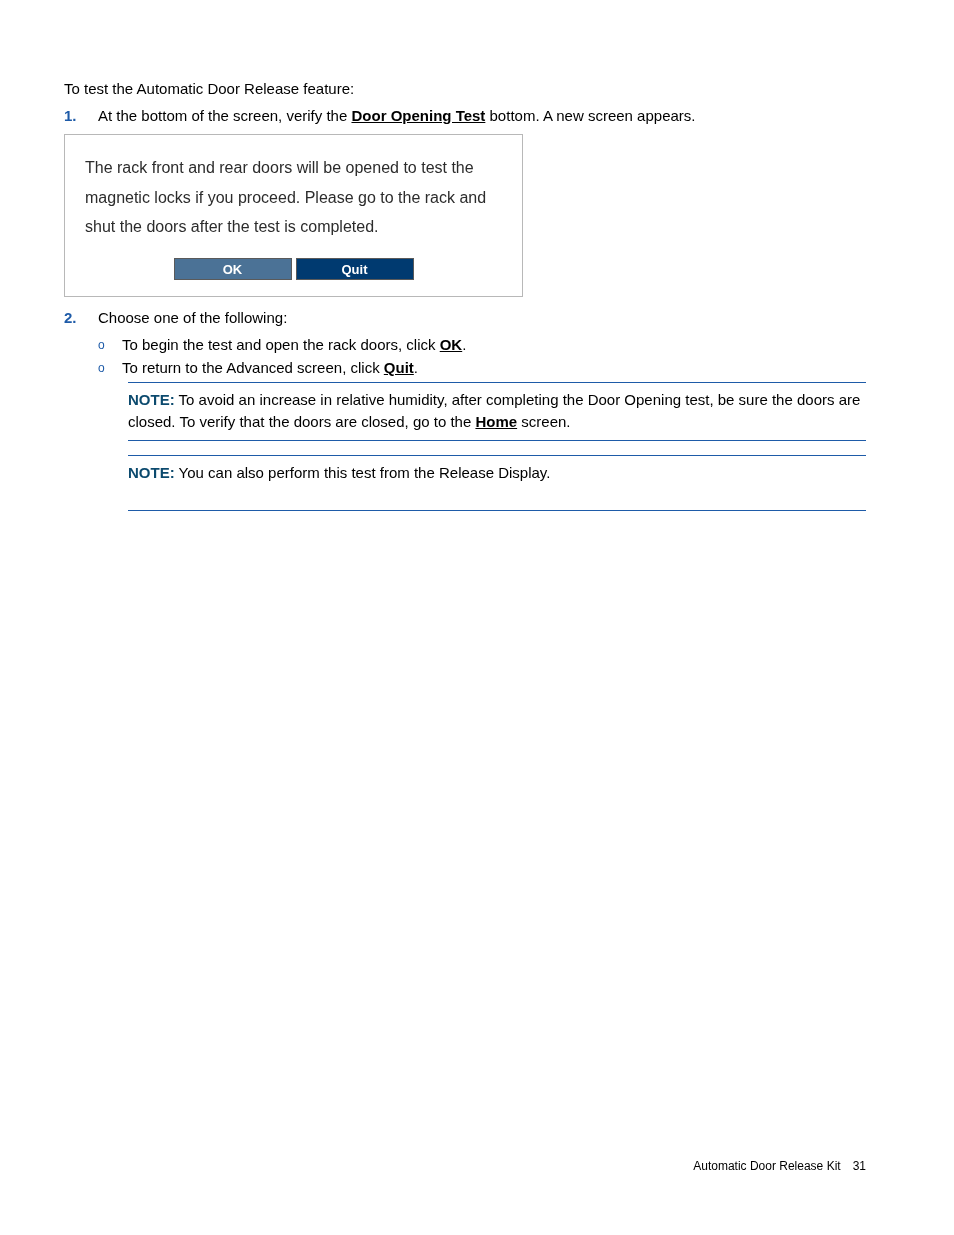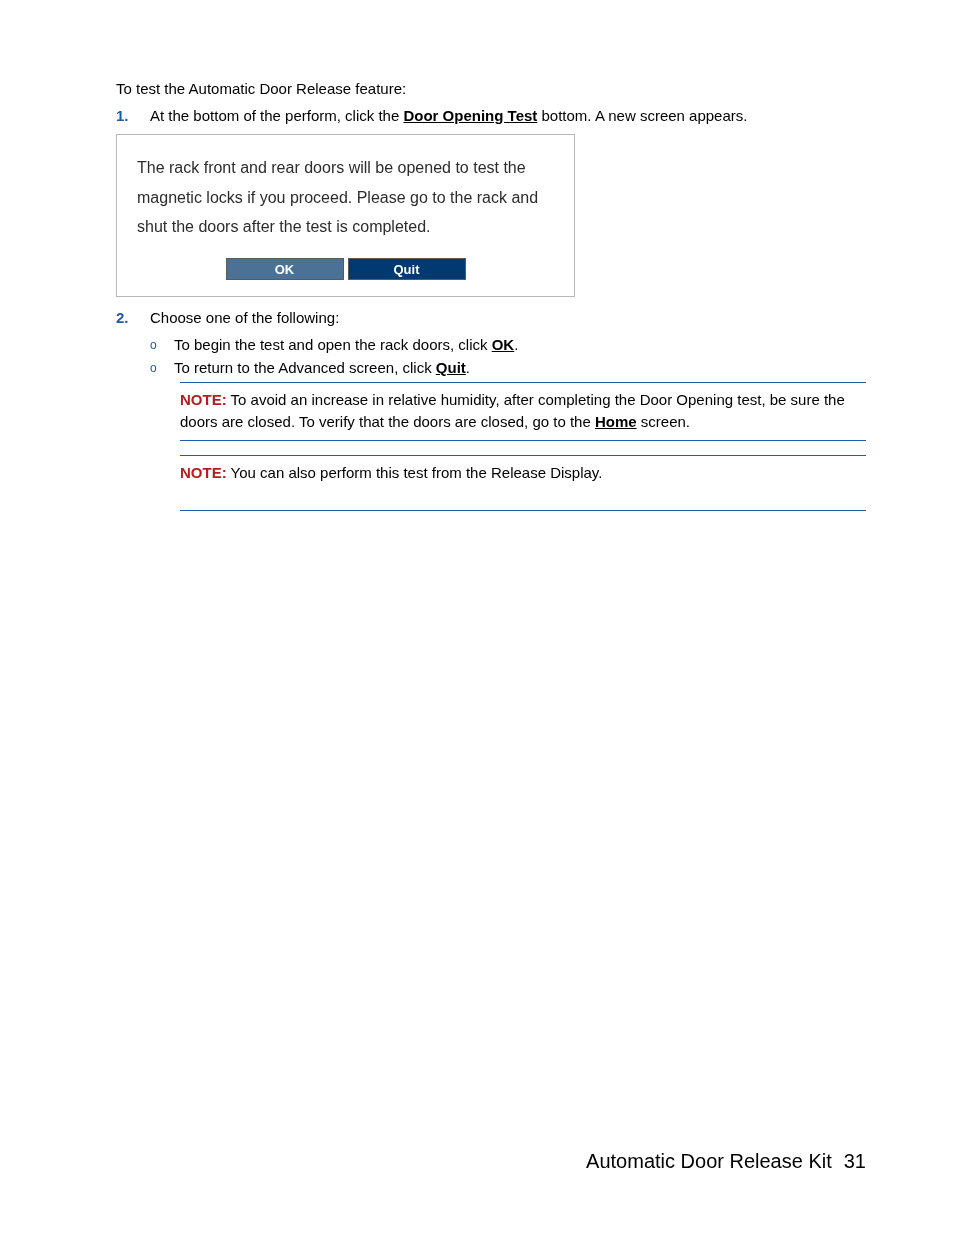--- a/index.html
+++ b/index.html
@@ -8,21 +8,21 @@
     color: #000;
     background: #fff;
     margin: 0;
     padding: 0;
     width: 954px;
     height: 1235px;
     position: relative;
     box-sizing: border-box;
   }
   .page {
-    padding: 80px 88px 50px 116px;
+    padding: 80px 88px 50px 64px;
     box-sizing: border-box;
     height: 100%;
     position: relative;
   }
   .intro {
     margin-bottom: 10px;
   }
   .numbered-item {
     display: flex;
     gap: 18px;
@@ -80,42 +80,42 @@
     padding-top: 2px;
   }
   .note-box {
     border-top: 1px solid #1e5ba8;
     border-bottom: 1px solid #1e5ba8;
     padding: 6px 0;
     margin: 6px 0 14px 64px;
     line-height: 1.5;
   }
   .note-label {
-    color: #b91c1c;
+    color: #0c4a6e;
     font-weight: bold;
   }
   .footer {
     position: absolute;
     bottom: 62px;
     right: 88px;
-    font-size: 20px;
+    font-size: 12px;
   }
   .footer-num { margin-left: 12px; }
 </style>
 </head>
 <body>
 
 <div class="page">
 
   <div class="intro">To test the Automatic Door Release feature:</div>
 
   <div class="numbered-item">
     <span class="num">1.</span>
     <span>
-      <span>At the bottom of the perform, click the </span><span class="bold">Door Opening Test</span><span> bottom. A new screen appears.</span>
+      <span>At the bottom of the screen, verify the </span><span class="bold">Door Opening Test</span><span> bottom. A new screen appears.</span>
     </span>
   </div>
 
   <div class="dialog-screenshot">
     <div class="dialog-text">The rack front and rear doors will be opened to test the magnetic locks if you proceed. Please go to the rack and shut the doors after the test is completed.</div>
     <div class="dialog-buttons">
       <div class="dlg-btn dlg-ok">OK</div>
       <div class="dlg-btn dlg-quit">Quit</div>
     </div>
   </div>

